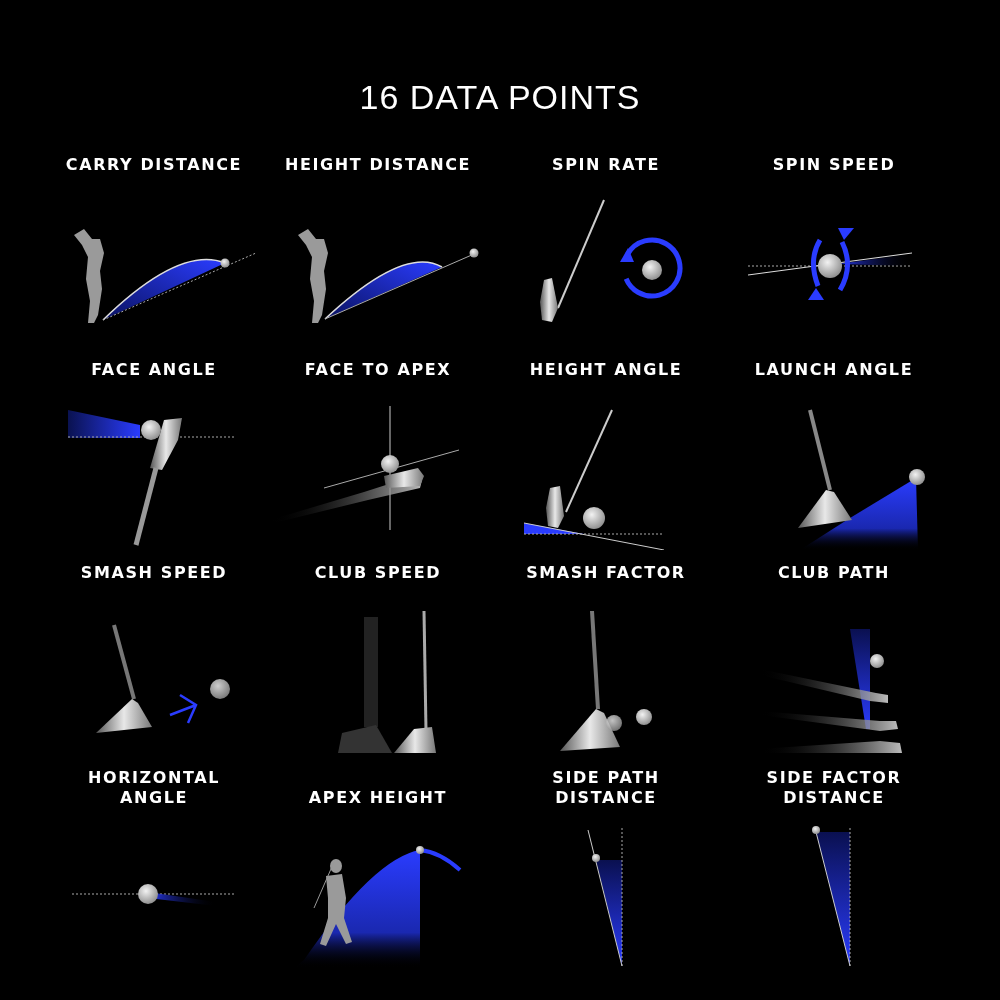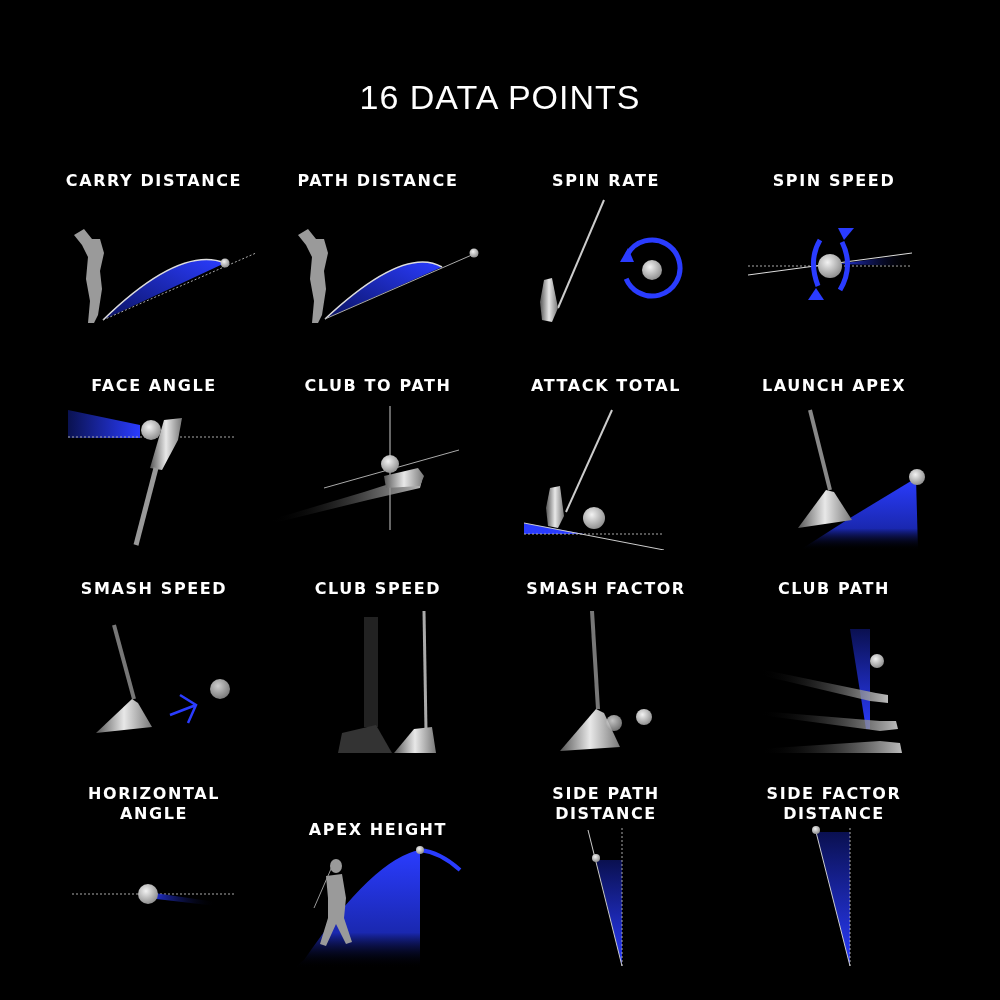--- a/index.html
+++ b/index.html
@@ -1,19 +1,19 @@
 <!DOCTYPE html>
 <html><head>
 <meta charset="utf-8">
 <style>
   html,body{margin:0;padding:0;background:#000;}
   body{width:1000px;height:1000px;position:relative;overflow:hidden;font-family:"DejaVu Sans",sans-serif;color:#fff;}
   .title{position:absolute;top:78px;left:0;width:1000px;text-align:center;font-family:"Liberation Sans",sans-serif;font-size:34px;font-weight:400;letter-spacing:1px;}
   .tile{position:absolute;width:228px;}
-  .label{position:absolute;left:0;width:228px;text-align:center;font-family:"DejaVu Sans",sans-serif;font-weight:bold;font-size:16px;letter-spacing:1.6px;line-height:20px;margin-top:16px;}
+  .label{position:absolute;left:0;width:228px;text-align:center;font-family:"DejaVu Sans",sans-serif;font-weight:bold;font-size:16px;letter-spacing:1.6px;line-height:20px;}
   .tile svg{position:absolute;left:0;}
 </style>
 </head>
 <body>
 
 <div class="title">16 DATA POINTS</div>
 
 <svg width="0" height="0" style="position:absolute">
   <defs>
     <linearGradient id="gBlueUp" x1="0" y1="1" x2="1" y2="0">
@@ -61,21 +61,21 @@
       <path d="M34 30 L44 24 L52 34 L60 34 L64 48 L60 66 L62 84 L58 110 L54 118 L48 118 L50 96 L46 74 L48 52 L42 40 Z"></path>
     </g>
     <path d="M63 115 Q140 40 185 58 L63 115 Z" fill="url(#gBlueUp)"></path>
     <path d="M63 115 Q140 40 185 58" stroke="#ddd" stroke-width="1.5" fill="none"></path>
     <line x1="63" y1="115" x2="216" y2="48" stroke="#aaa" stroke-width="1" stroke-dasharray="2,2"></line>
     <circle cx="185" cy="58" r="4.5" fill="url(#gBall)"></circle>
   </svg>
 </div>
 
 <div class="tile" style="left:264px;top:155px;">
-  <div class="label">PATH DISTANCE</div>
+  <div class="label">HEIGHT DISTANCE</div>
   <svg style="top:50px" width="228" height="130" viewBox="0 0 228 130">
     <g fill="#9a9a9a">
       <ellipse cx="54" cy="42" rx="7" ry="8"></ellipse>
       <path d="M34 30 L44 24 L52 34 L60 34 L64 48 L60 66 L62 84 L58 110 L54 118 L48 118 L50 96 L46 74 L48 52 L42 40 Z"></path>
     </g>
     <path d="M61 114 Q140 40 178 62 L61 114 Z" fill="url(#gBlueUp)"></path>
     <path d="M61 114 Q140 40 178 62" stroke="#ddd" stroke-width="1.5" fill="none"></path>
     <line x1="61" y1="114" x2="210" y2="49" stroke="#aaa" stroke-width="1"></line>
     <circle cx="210" cy="48" r="4.5" fill="url(#gBall)"></circle>
   </svg>
@@ -111,44 +111,44 @@
   <svg style="top:40px" width="228" height="150" viewBox="0 0 228 150">
     <path d="M28 10 L100 25 L100 38 L28 38 Z" fill="url(#gBlueLeft)"></path>
     <line x1="28" y1="37" x2="194" y2="37" stroke="#aaa" stroke-width="1" stroke-dasharray="2,2"></line>
     <path d="M124 20 L142 18 L138 40 L122 70 L110 68 Z" fill="url(#gSteel)"></path>
     <line x1="116" y1="68" x2="96" y2="145" stroke="#999" stroke-width="5"></line>
     <circle cx="111" cy="30" r="10" fill="url(#gBall)"></circle>
   </svg>
 </div>
 
 <div class="tile" style="left:264px;top:360px;">
-  <div class="label">CLUB TO PATH</div>
+  <div class="label">FACE TO APEX</div>
   <svg style="top:40px" width="228" height="150" viewBox="0 0 228 150">
     <line x1="126" y1="6" x2="126" y2="130" stroke="#888" stroke-width="1.5"></line>
     <line x1="60" y1="88" x2="195" y2="50" stroke="#aaa" stroke-width="1"></line>
     <path d="M6 120 L100 92 L150 76 L158 80 L156 88 L104 100 L6 124 Z" fill="url(#gShaftFade)"></path>
     <path d="M120 76 L154 68 L160 76 L156 86 L122 88 Z" fill="url(#gSteel)"></path>
     <circle cx="126" cy="64" r="9" fill="url(#gBall)"></circle>
   </svg>
 </div>
 
 <div class="tile" style="left:492px;top:360px;">
-  <div class="label">ATTACK TOTAL</div>
+  <div class="label">HEIGHT ANGLE</div>
   <svg style="top:40px" width="228" height="150" viewBox="0 0 228 150">
     <line x1="120" y1="10" x2="74" y2="112" stroke="#ccc" stroke-width="2"></line>
     <path d="M58 88 L68 86 L72 116 L66 128 L56 126 L54 108 Z" fill="url(#gSteel)"></path>
     <path d="M32 123 L92 134 L32 134 Z" fill="#2a3cff"></path>
     <line x1="32" y1="134" x2="172" y2="134" stroke="#aaa" stroke-width="1" stroke-dasharray="2,2"></line>
     <line x1="32" y1="123" x2="172" y2="150" stroke="#ccc" stroke-width="1"></line>
     <circle cx="102" cy="118" r="11" fill="url(#gBall)"></circle>
   </svg>
 </div>
 
 <div class="tile" style="left:720px;top:360px;">
-  <div class="label">LAUNCH APEX</div>
+  <div class="label">LAUNCH ANGLE</div>
   <svg style="top:40px" width="228" height="150" viewBox="0 0 228 150">
     <line x1="90" y1="10" x2="110" y2="90" stroke="#888" stroke-width="4"></line>
     <path d="M130 118 L196 78 L198 150 L80 150 Z" fill="url(#gBlueFadeDown)"></path>
     <path d="M106 90 L114 92 L132 120 L78 128 Z" fill="url(#gSteel)"></path>
     <circle cx="197" cy="77" r="8" fill="url(#gBall)"></circle>
   </svg>
 </div>
 
 <div class="tile" style="left:40px;top:563px;">
   <div class="label">SMASH SPEED</div>
@@ -195,21 +195,21 @@
   <div class="label">HORIZONTAL</div>
   <div class="label" style="top:20px">ANGLE</div>
   <svg style="top:60px" width="228" height="150" viewBox="0 0 228 150">
     <line x1="32" y1="66" x2="196" y2="66" stroke="#aaa" stroke-width="1" stroke-dasharray="2,2"></line>
     <path d="M108 64 L176 74 L176 78 L108 70 Z" fill="url(#gBlueRight)"></path>
     <circle cx="108" cy="66" r="10" fill="url(#gBall)"></circle>
   </svg>
 </div>
 
 <div class="tile" style="left:264px;top:768px;">
-  <div class="label" style="top:36px">APEX HEIGHT</div>
+  <div class="label" style="top:20px">APEX HEIGHT</div>
   <svg style="top:60px" width="228" height="150" viewBox="0 0 228 150">
     <path d="M40 132 Q110 30 156 22 L156 140 L30 140 Z" fill="url(#gBlueFadeDown)"></path>
     <path d="M156 22 Q176 24 196 42" stroke="#2a3cff" stroke-width="4" fill="none"></path>
     <circle cx="156" cy="22" r="4" fill="url(#gBall)"></circle>
     <g fill="#9a9a9a">
       <ellipse cx="72" cy="38" rx="6" ry="7"></ellipse>
       <path d="M62 48 L78 46 L82 70 L80 90 L88 114 L82 116 L72 96 L62 118 L56 116 L64 90 L64 70 Z"></path>
     </g>
     <line x1="70" y1="34" x2="50" y2="80" stroke="#999" stroke-width="1"></line>
   </svg>

